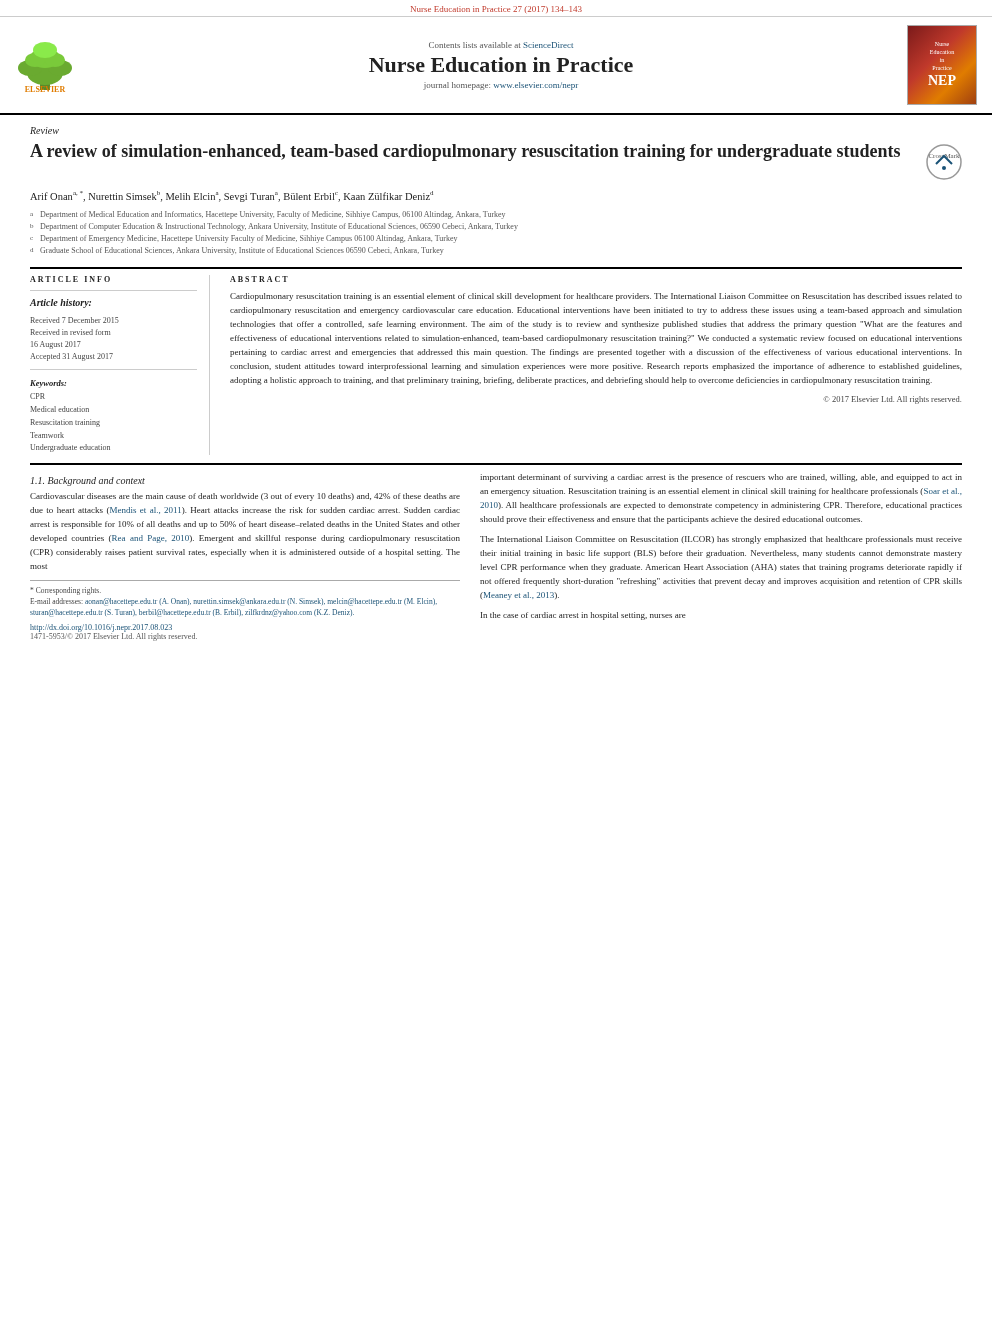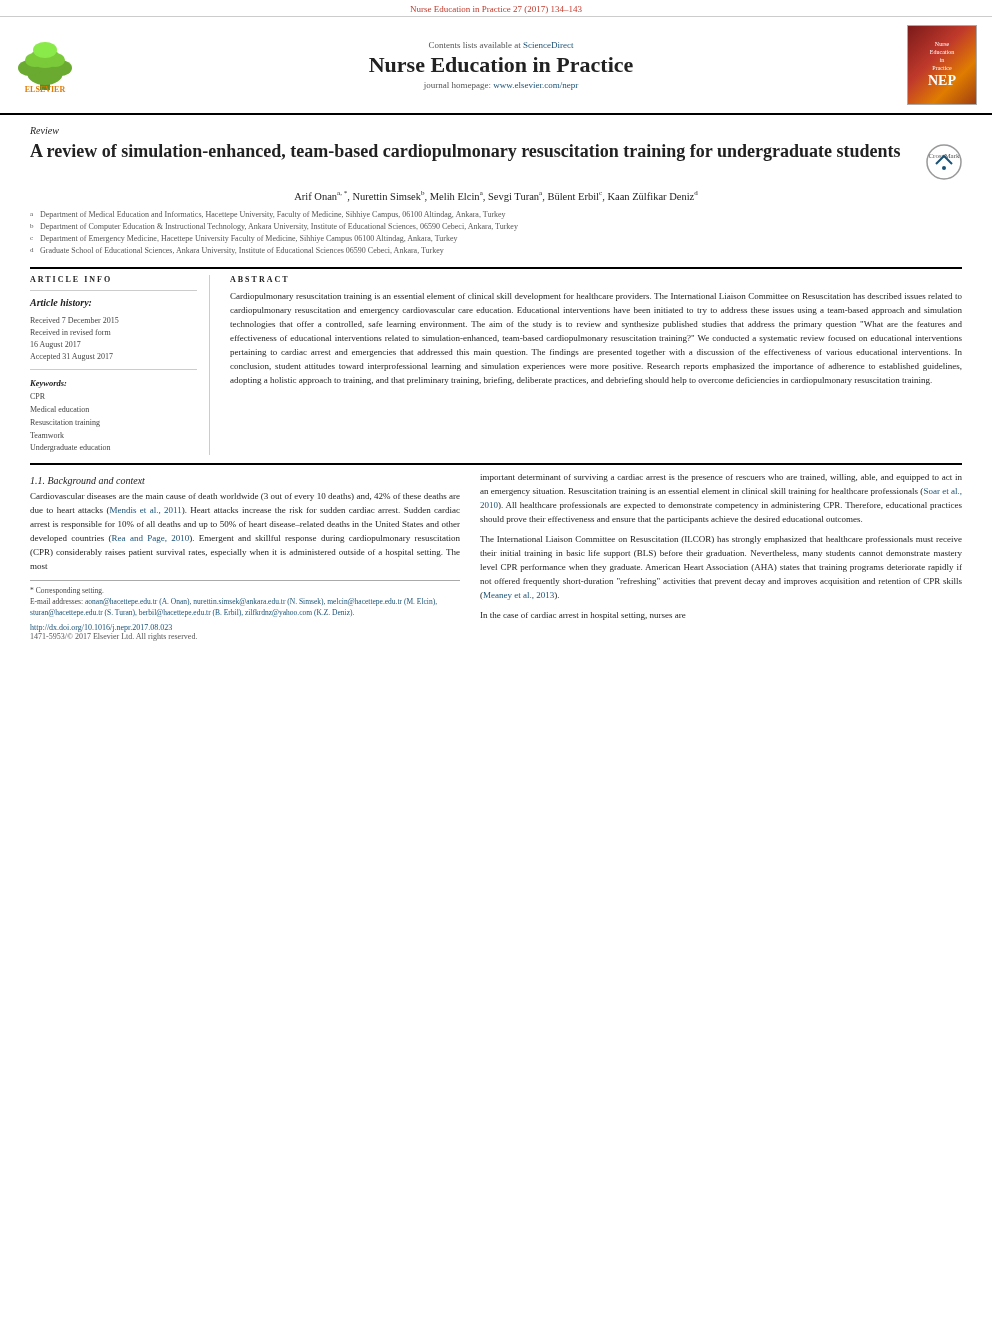--- a/index.html
+++ b/index.html
@@ -134,21 +134,20 @@
       height: 36px;
       flex-shrink: 0;
       margin-top: 4px;
     }
 
     
     .authors {
       font-size: 10.5px;
       margin-bottom: 4px;
       line-height: 1.6;
-      text-align: center;
     }
     .author-sup {
       font-size: 7px;
       vertical-align: super;
     }
 
     
     .affiliations {
       font-size: 8px;
       color: #555;
@@ -400,38 +399,39 @@
       <div class="keyword-item">CPR</div>
       <div class="keyword-item">Medical education</div>
       <div class="keyword-item">Resuscitation training</div>
       <div class="keyword-item">Teamwork</div>
       <div class="keyword-item">Undergraduate education</div>
     </div>
 
     <div class="right-col">
       <div class="abstract-heading">ABSTRACT</div>
       <div class="abstract-text">Cardiopulmonary resuscitation training is an essential element of clinical skill development for healthcare providers. The International Liaison Committee on Resuscitation has described issues related to cardiopulmonary resuscitation and emergency cardiovascular care education. Educational interventions have been initiated to try to address these issues using a team-based approach and simulation technologies that offer a controlled, safe learning environment. The aim of the study is to review and synthesize published studies that address the primary question "What are the features and effectiveness of educational interventions related to simulation-enhanced, team-based cardiopulmonary resuscitation training?" We conducted a systematic review focused on educational interventions pertaining to cardiac arrest and emergencies that addressed this main question. The findings are presented together with a discussion of the effectiveness of various educational interventions. In conclusion, student attitudes toward interprofessional learning and simulation experiences were more positive. Research reports emphasized the importance of adherence to established guidelines, adopting a holistic approach to training, and that preliminary training, briefing, deliberate practices, and debriefing should help to overcome deficiencies in cardiopulmonary resuscitation training.</div>
+      <div class="copyright-line">© 2017 Elsevier Ltd. All rights reserved.</div>
     </div>
   </div>
 
   <hr class="hr-bold">
 
   <div class="body-two-col">
 
     <div class="body-left">
       <div class="subsection-title">
         <span>1.1.</span>
         <span>Background and context</span>
       </div>
       <div class="body-text">
         Cardiovascular diseases are the main cause of death worldwide (3 out of every 10 deaths) and, 42% of these deaths are due to heart attacks (<a class="body-link">Mendis et al., 2011</a>). Heart attacks increase the risk for sudden cardiac arrest. Sudden cardiac arrest is responsible for 10% of all deaths and up to 50% of heart disease–related deaths in the United States and other developed countries (<a class="body-link">Rea and Page, 2010</a>). Emergent and skillful response during cardiopulmonary resuscitation (CPR) considerably raises patient survival rates, especially when it is administered outside of a hospital setting. The most
       </div>
 
       <div class="footnote-area">
-        <div class="footnote-text">* Corresponding setting.</div>
+        <div class="footnote-text">* Corresponding rights.</div>
         <div class="footnote-text">
           <span>E-mail addresses:</span>
           <a class="body-link" style="font-size:7.5px;">aonan@hacettepe.edu.tr (A. Onan), nurettin.simsek@ankara.edu.tr (N. Simsek), melcin@hacettepe.edu.tr (M. Elcin), sturan@hacettepe.edu.tr (S. Turan), berbil@hacettepe.edu.tr (B. Erbil), zilfkrdnz@yahoo.com (K.Z. Deniz).</a>
         </div>
         <div class="doi-line">http://dx.doi.org/10.1016/j.nepr.2017.08.023</div>
         <div class="issn-line">1471-5953/© 2017 Elsevier Ltd. All rights reserved.</div>
       </div>
     </div>
 
     <div class="body-right">

